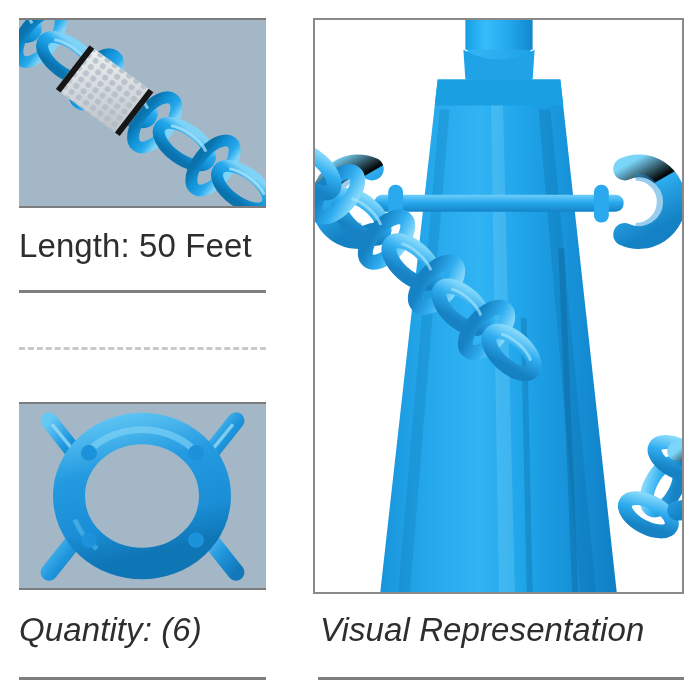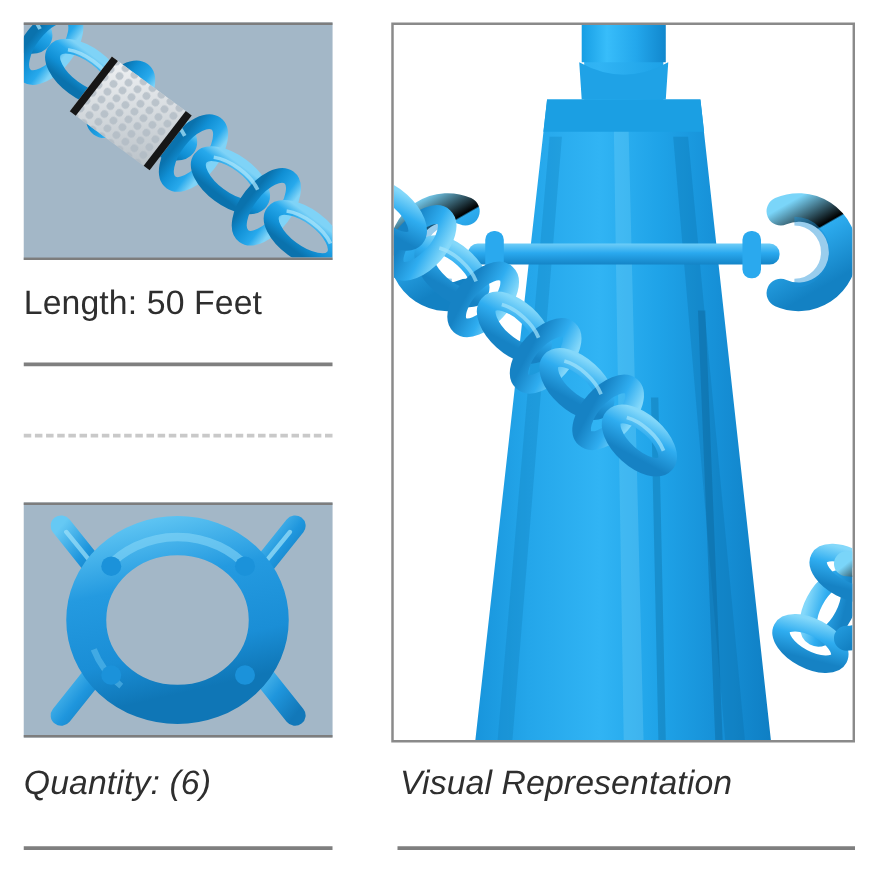--- a/index.html
+++ b/index.html
@@ -41,21 +41,21 @@
   }
   .photo-frame svg {
     display: block;
     width: 100%;
     height: 100%;
   }
 
   
   .caption {
     position: absolute;
-    font-size: 27px;
+    font-size: 33px;
     line-height: 1.1;
     color: #2e2e2e;
     white-space: nowrap;
     letter-spacing: 0.1px;
   }
   .caption.italic {
     font-style: italic;
   }
 
   

